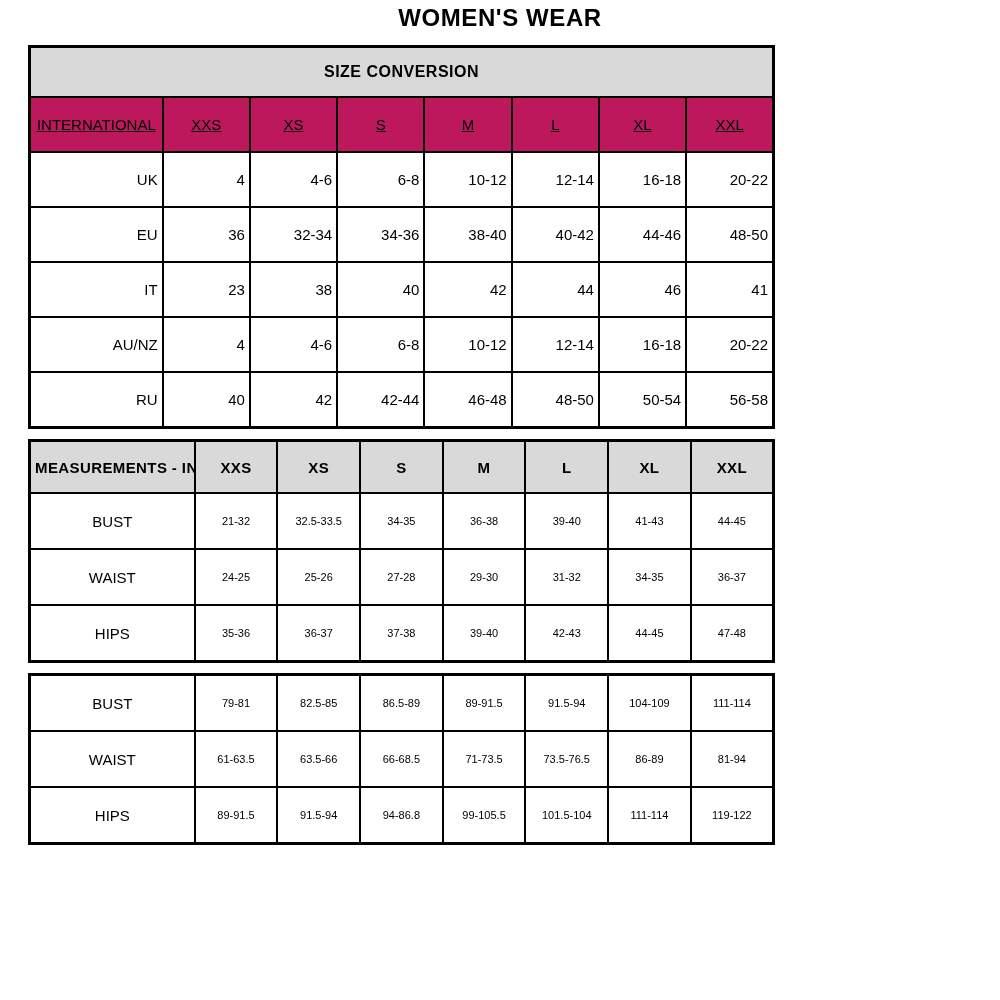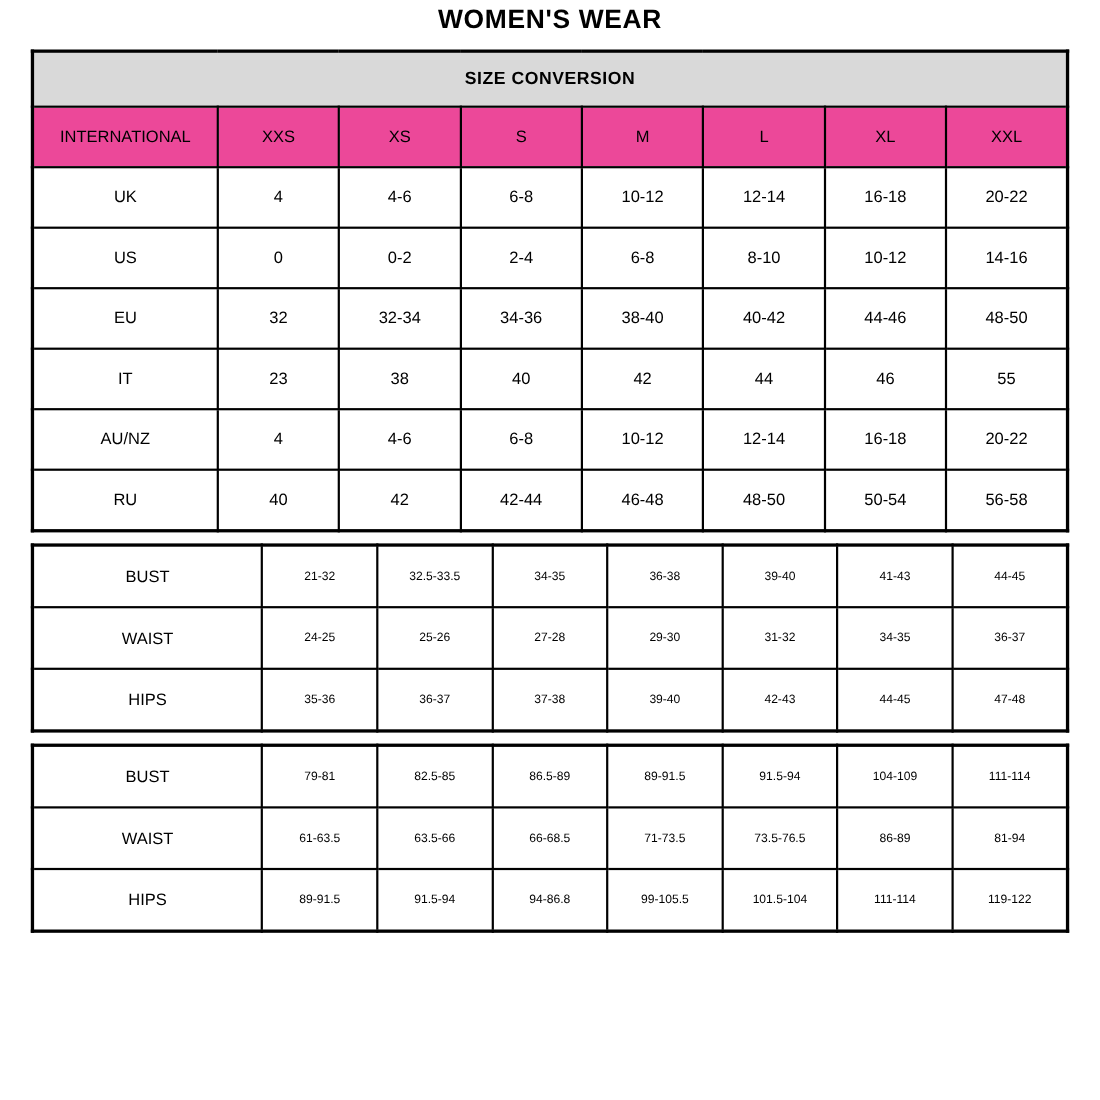--- a/index.html
+++ b/index.html
@@ -17,21 +17,21 @@
     background: #ffffff;
   }
   .page-title {
     text-align: center;
     font-size: 24px;
     font-weight: 700;
     letter-spacing: 0.6px;
     margin: 4px 0 13px 0;
   }
   table.tbl {
-    width: 944px;
+    width: 747px;
     border-collapse: collapse;
     table-layout: fixed;
     border: 3px solid #000;
     margin: 0 0 10px 0;
   }
   table.tbl td, table.tbl th {
     border: 2px solid #000;
     text-align: center;
     vertical-align: middle;
     padding: 0 4px;
@@ -43,26 +43,28 @@
     height: 48px;
     background: #d9d9d9;
     font-weight: 700;
     font-size: 16px;
     letter-spacing: 0.5px;
   }
   .tbl-conv .head-row td {
     height: 53px;
     font-size: 15px;
     font-weight: 400;
-    background: #ec4899;
+    background: #be185d;
+    text-decoration: underline;
   }
   .tbl-conv .data-row td {
     height: 53px;
     font-size: 15px;
     font-weight: 400;
+    text-align: right;
   }
   
   .tbl-meas .head-row th {
     height: 50px;
     background: #d9d9d9;
     font-weight: 700;
     font-size: 15px;
     letter-spacing: 0.4px;
   }
   .tbl-meas .data-row td {
@@ -111,48 +113,38 @@
           <td class="row-label">UK</td>
           <td>4</td>
           <td>4-6</td>
           <td>6-8</td>
           <td>10-12</td>
           <td>12-14</td>
           <td>16-18</td>
           <td>20-22</td>
         </tr>
         <tr class="data-row">
-          <td class="row-label">US</td>
-          <td>0</td>
-          <td>0-2</td>
-          <td>2-4</td>
-          <td>6-8</td>
-          <td>8-10</td>
-          <td>10-12</td>
-          <td>14-16</td>
-        </tr>
-        <tr class="data-row">
           <td class="row-label">EU</td>
-          <td>32</td>
+          <td>36</td>
           <td>32-34</td>
           <td>34-36</td>
           <td>38-40</td>
           <td>40-42</td>
           <td>44-46</td>
           <td>48-50</td>
         </tr>
         <tr class="data-row">
           <td class="row-label">IT</td>
           <td>23</td>
           <td>38</td>
           <td>40</td>
           <td>42</td>
           <td>44</td>
           <td>46</td>
-          <td>55</td>
+          <td>41</td>
         </tr>
         <tr class="data-row">
           <td class="row-label">AU/NZ</td>
           <td>4</td>
           <td>4-6</td>
           <td>6-8</td>
           <td>10-12</td>
           <td>12-14</td>
           <td>16-18</td>
           <td>20-22</td>
@@ -175,20 +167,30 @@
       <col style="width:22.2%">
       <col style="width:11.114%">
         <col style="width:11.114%">
         <col style="width:11.114%">
       <col style="width:11.114%">
         <col style="width:11.114%">
         <col style="width:11.114%">
       <col style="width:11.114%">
     </colgroup>
     <tbody>
+        <tr class="head-row">
+          <th>MEASUREMENTS - IN</th>
+          <th>XXS</th>
+          <th>XS</th>
+          <th>S</th>
+          <th>M</th>
+          <th>L</th>
+          <th>XL</th>
+          <th>XXL</th>
+        </tr>
         <tr class="data-row">
           <td class="row-label">BUST</td>
           <td>21-32</td>
           <td>32.5-33.5</td>
           <td>34-35</td>
           <td>36-38</td>
           <td>39-40</td>
           <td>41-43</td>
           <td>44-45</td>
         </tr>

